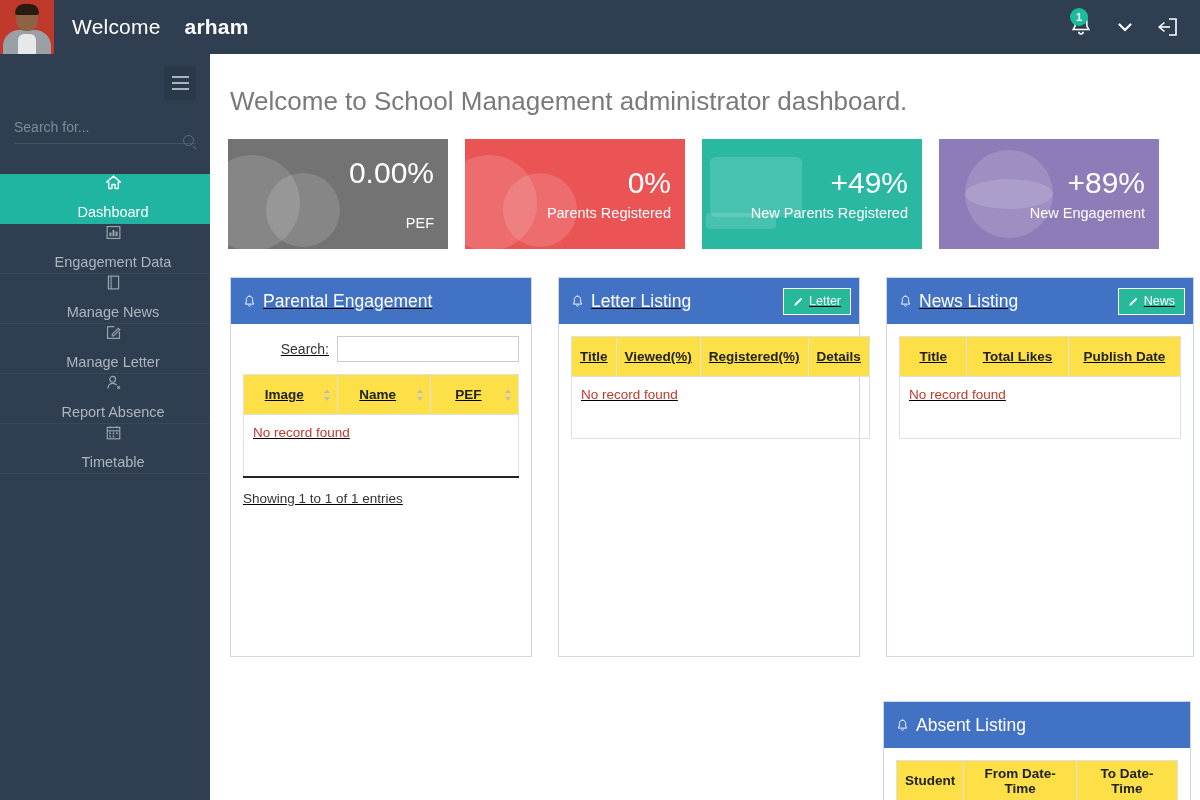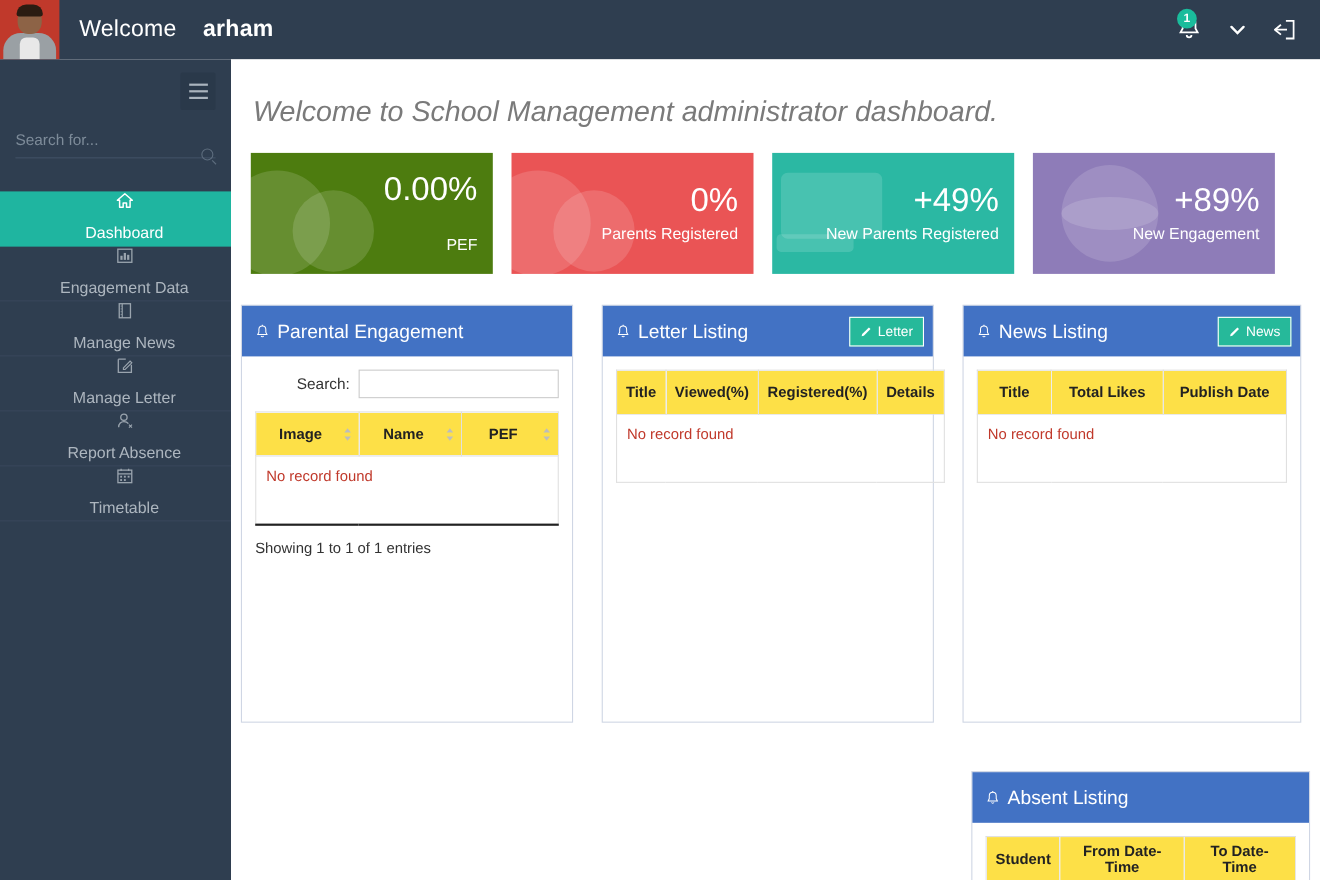--- a/index.html
+++ b/index.html
@@ -105,48 +105,48 @@
   .nav-item.active { background: #1fb5a0; color: #ffffff; border-bottom-color: #1fb5a0; }
   .nav-ico { width: 17px; height: 17px; flex: 0 0 17px; display: block; }
 
   
   .main {
     position: absolute; top: 54px; left: 210px;
     width: 990px; height: 746px; background: #ffffff;
     overflow: hidden;
   }
   .page-title {
-    margin: 32px 0 0 20px; font-size: 26px; color: #7a7a7a; font-weight: 400; font-style: italic;
+    margin: 32px 0 0 20px; font-size: 26px; color: #7a7a7a; font-weight: 400;
   }
 
   
   .cards { display: flex; gap: 17px; margin: 22px 0 0 18px; }
   .card {
     position: relative; width: 220px; height: 110px;
     overflow: hidden; color: #fff;
     display: flex; flex-direction: column;
     align-items: flex-end; justify-content: center;
     padding: 0 14px 0 0;
   }
   .card .big { font-size: 30px; line-height: 1; font-weight: 300; position: relative; z-index: 2; }
   .card .sub { font-size: 14.5px; margin-top: 7px; position: relative; z-index: 2; font-weight: 400; }
   .card .deco { position: absolute; z-index: 1; opacity: .14; background: #fff; }
-  .c-blue   { background: #4d7c0f; gap: 20px; }
+  .c-blue   { background: #737373; gap: 20px; }
   .c-red    { background: #ea5455; }
   .c-teal   { background: #2bb8a3; }
   .c-purple { background: #8e7cb8; }
   .deco-c1 { width: 96px; height: 96px; border-radius: 50%; left: -24px; top: 16px; }
   .deco-c2 { width: 74px; height: 74px; border-radius: 50%; left: 38px; top: 34px; }
   .deco-rect { width: 92px; height: 60px; border-radius: 6px; left: 8px; top: 18px; }
   .deco-rect2 { width: 70px; height: 16px; border-radius: 4px; left: 4px; top: 74px; }
   .deco-globe { width: 88px; height: 88px; border-radius: 50%; left: 26px; top: 11px; }
   .deco-globe2 { width: 88px; height: 30px; border-radius: 50%; left: 26px; top: 40px; opacity: .08; }
 
   
-  .panels { display: flex; gap: 26px; margin: 28px 0 0 9px; }
+  .panels { display: flex; gap: 26px; margin: 28px 0 0 20px; text-decoration: underline; }
   .panel { background: #fff; border: 1px solid #cfd6e4; }
   .panel-head {
     background: #4272c4; color: #fff; height: 46px;
     display: flex; align-items: center; padding: 0 8px 0 12px;
   }
   .panel-head .ttl { font-size: 17.5px; font-weight: 400; }
   .bell-small { width: 13px; height: 15px; margin-right: 7px; flex: 0 0 13px; }
   .head-btn {
     margin-left: auto; background: #26b99a; border: 1px solid #ffffff;
     color: #fff; font-size: 12.5px; font-family: inherit;

